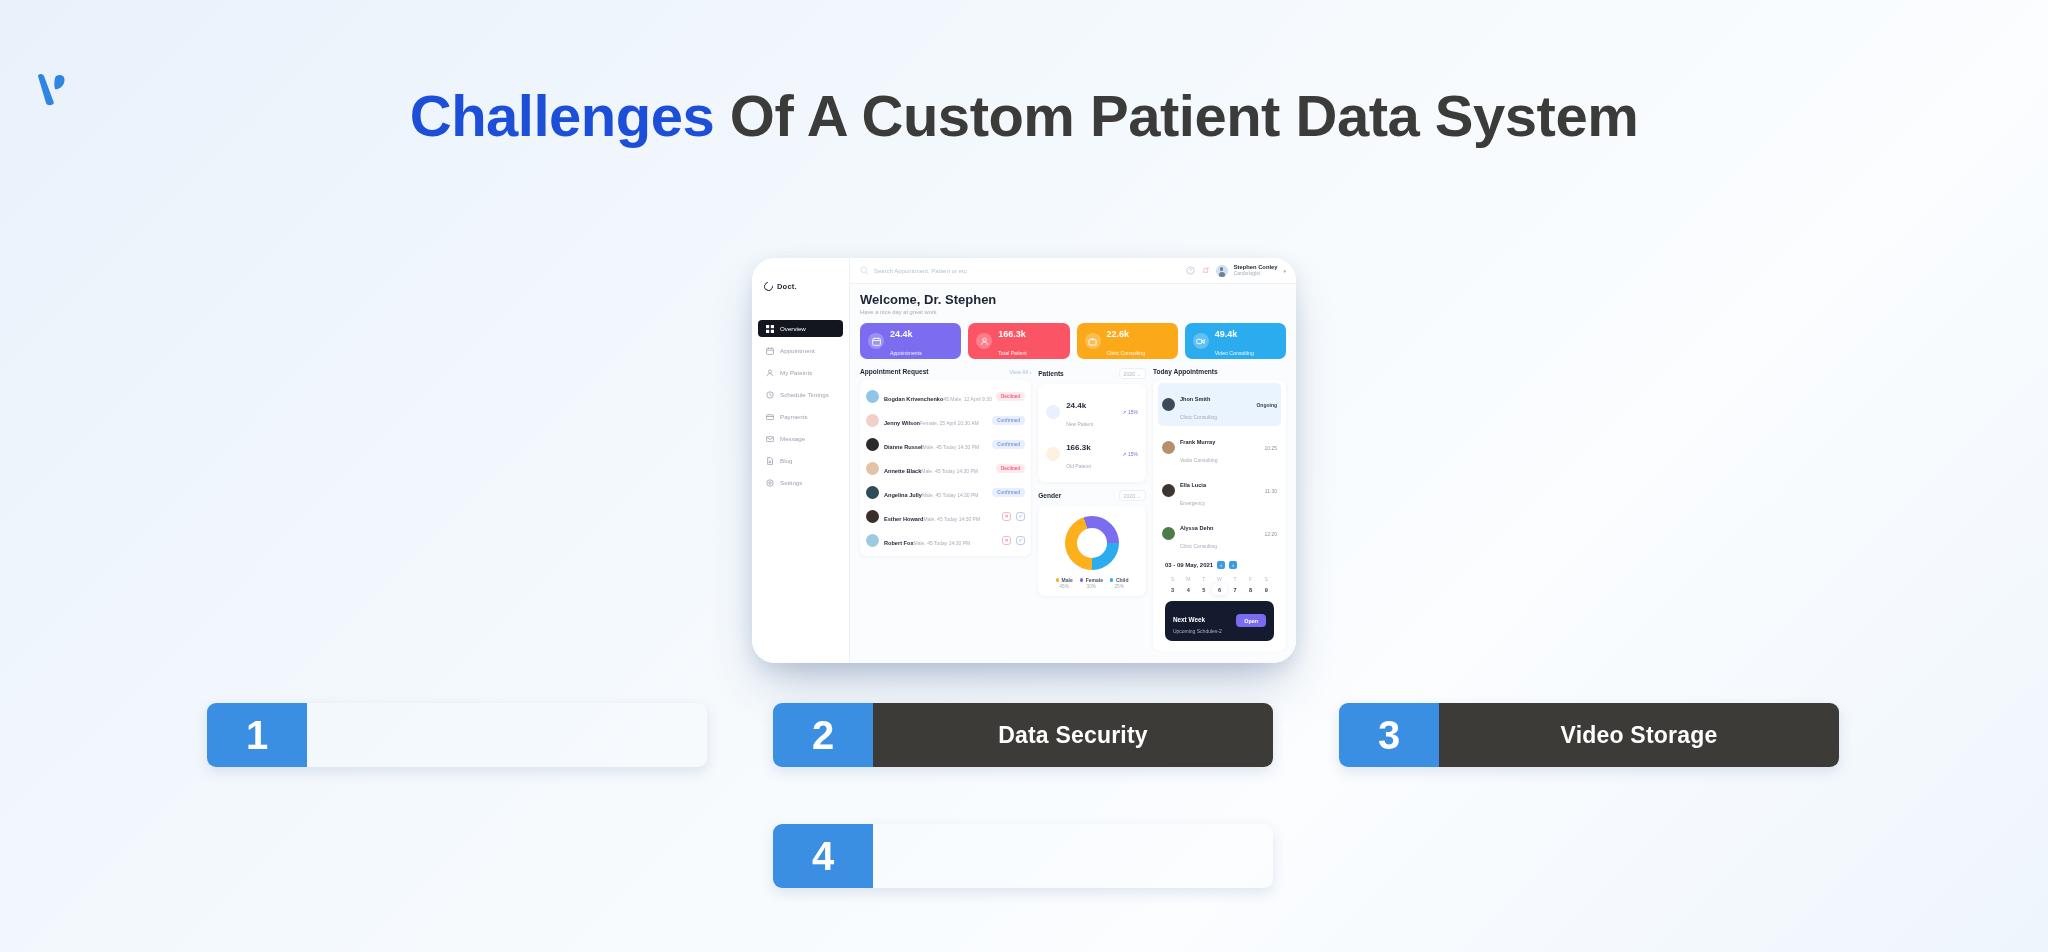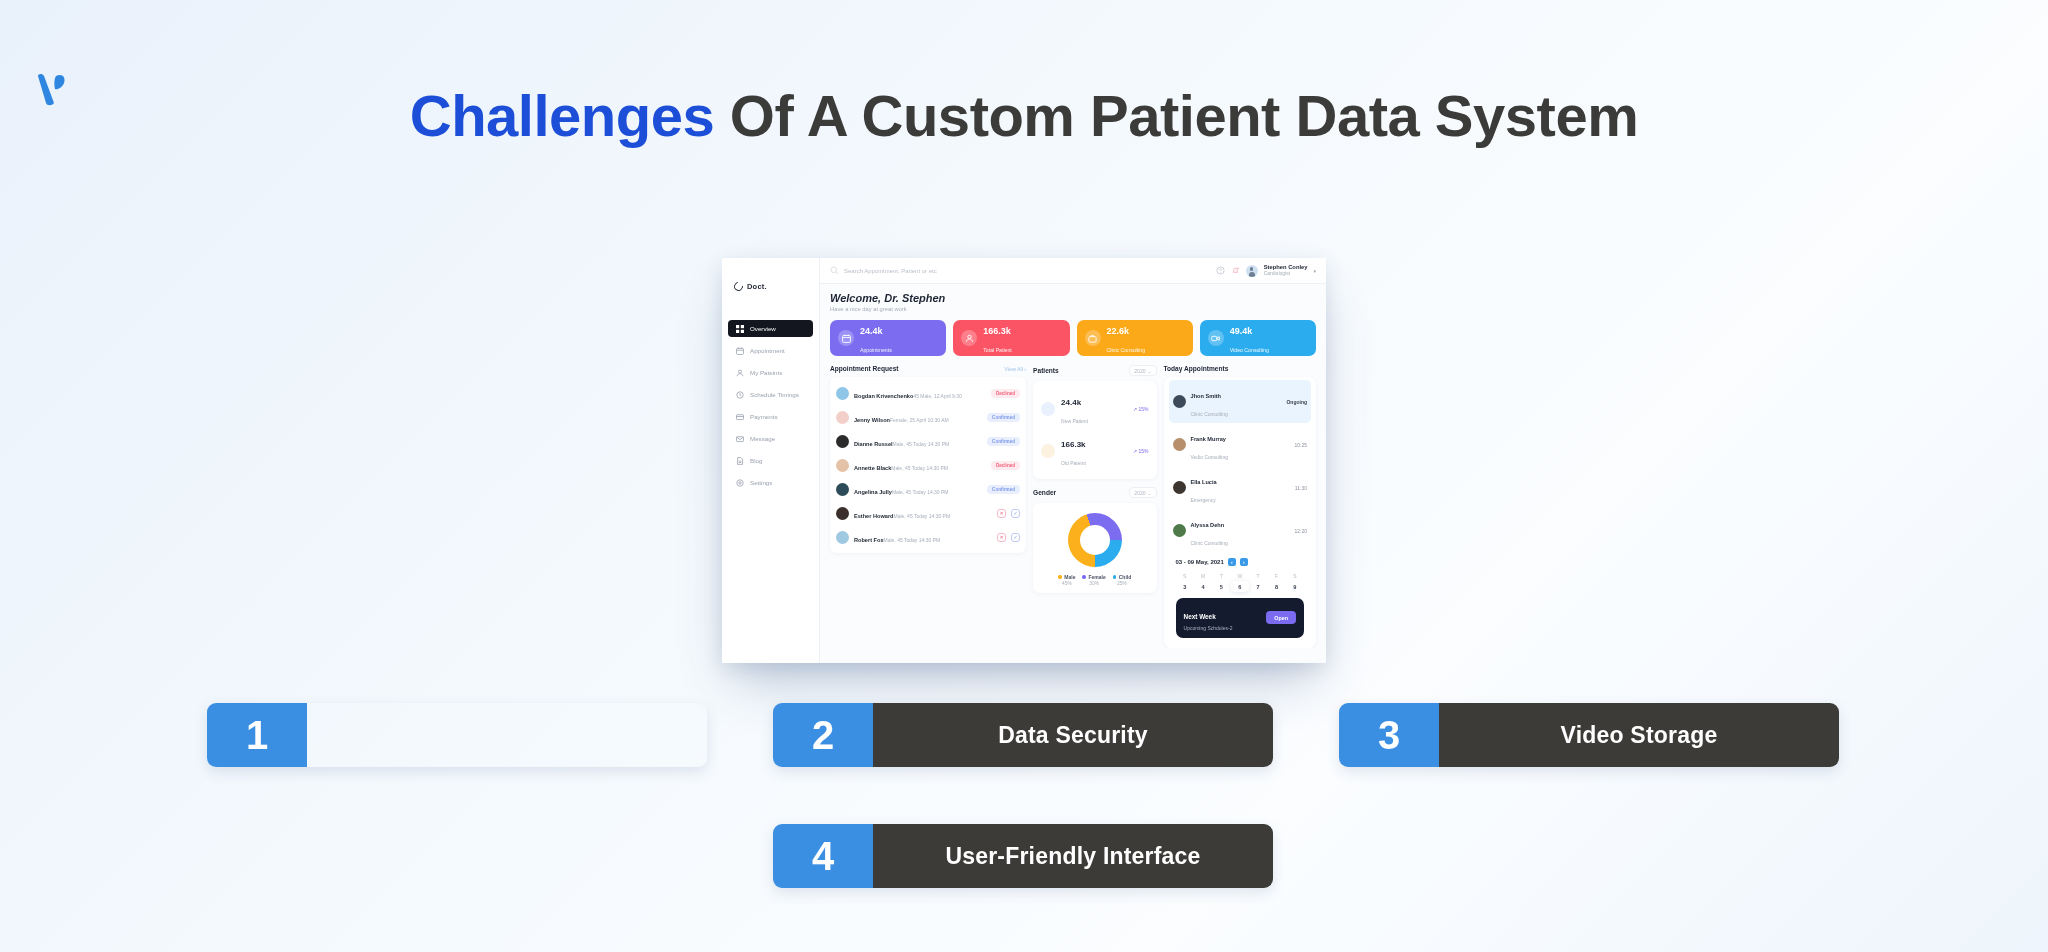--- a/index.html
+++ b/index.html
@@ -18,22 +18,22 @@
     position: absolute; left: 0; right: 0; top: 82px;
     text-align: center;
     font-size: 58px; font-weight: 700; letter-spacing: -0.5px;
     line-height: 1.18; color: #3b3b39;
   }
   .headline .accent { color: #1d4ed8; }
 
   
   .dash-wrap {
     position: absolute; left: 50%; transform: translateX(-50%);
-    top: 258px; width: 604px; height: 405px;
-    border-radius: 0;
+    top: 258px; width: 544px; height: 405px;
+    border-radius: 23px;
     background: #ffffff;
     box-shadow: 0 26px 50px -12px rgba(40,70,120,.30), 0 6px 18px rgba(40,70,120,.12);
     overflow: hidden;
     display: flex;
   }
   .dash-sidebar {
     width: 98px; background: #ffffff; border-right: 1px solid #eef0f4;
     padding: 14px 0 0 0; flex-shrink: 0;
   }
   .dash-brand { display: flex; align-items: center; gap: 4px; padding: 2px 0 0 12px; height: 26px; }
@@ -60,21 +60,21 @@
   .top-ico { width: 9px; height: 9px; opacity: .55; }
   .avatar-sm { width: 12px; height: 12px; border-radius: 50%; background:#cfe0f2; overflow:hidden; position:relative;}
   .avatar-sm::after{content:"";position:absolute;left:3px;top:7px;width:6px;height:6px;border-radius:3px 3px 0 0;background:#6f7f93;}
   .avatar-sm::before{content:"";position:absolute;left:4.2px;top:2.5px;width:3.6px;height:3.6px;border-radius:50%;background:#6f7f93;}
   .user-meta { line-height: 1.15; }
   .user-name { font-size: 5.8px; font-weight: 700; color: #232a38; }
   .user-role { font-size: 5px; color: #a6adb9; }
   .caret { font-size: 5px; color: #9aa1ae; }
 
   .dash-body { padding: 8px 10px 0 10px; overflow: hidden; }
-  .welcome { font-size: 11px; font-weight: 700; color: #1d2433; font-style: italic; }
+  .welcome { font-size: 13px; font-weight: 700; color: #1d2433; }
   .welcome-sub { font-size: 5.8px; color: #a6adb9; margin-top: 2px; }
 
   .stats { display: flex; gap: 7px; margin-top: 8px; }
   .stat {
     flex: 1; height: 36px; border-radius: 7px; display: flex; align-items: center;
     gap: 6px; padding: 0 8px; color: #fff;
   }
   .stat-ico { width: 16px; height: 16px; border-radius: 50%; background: rgba(255,255,255,.25);
     display:flex; align-items:center; justify-content:center; flex-shrink: 0; }
   .stat-val { font-size: 9px; font-weight: 700; line-height: 1.1; }
@@ -485,15 +485,14 @@
 </div>
 <div class="num-row" style="left:1339px; top:703px; width:500px;">
   <div class="num-card" style="width:500px; height:64px;">
     <div class="num-badge" style="width:100px;">3</div>
     <div class="num-label">Video Storage</div>
   </div>
 </div>
 <div class="num-row" style="left:773px; top:824px; width:500px;">
   <div class="num-card" style="width:500px; height:64px;">
     <div class="num-badge" style="width:100px;">4</div>
-    <div class="num-label">User-Friendly Interface</div>
   </div>
 </div>
 
 </body></html>

